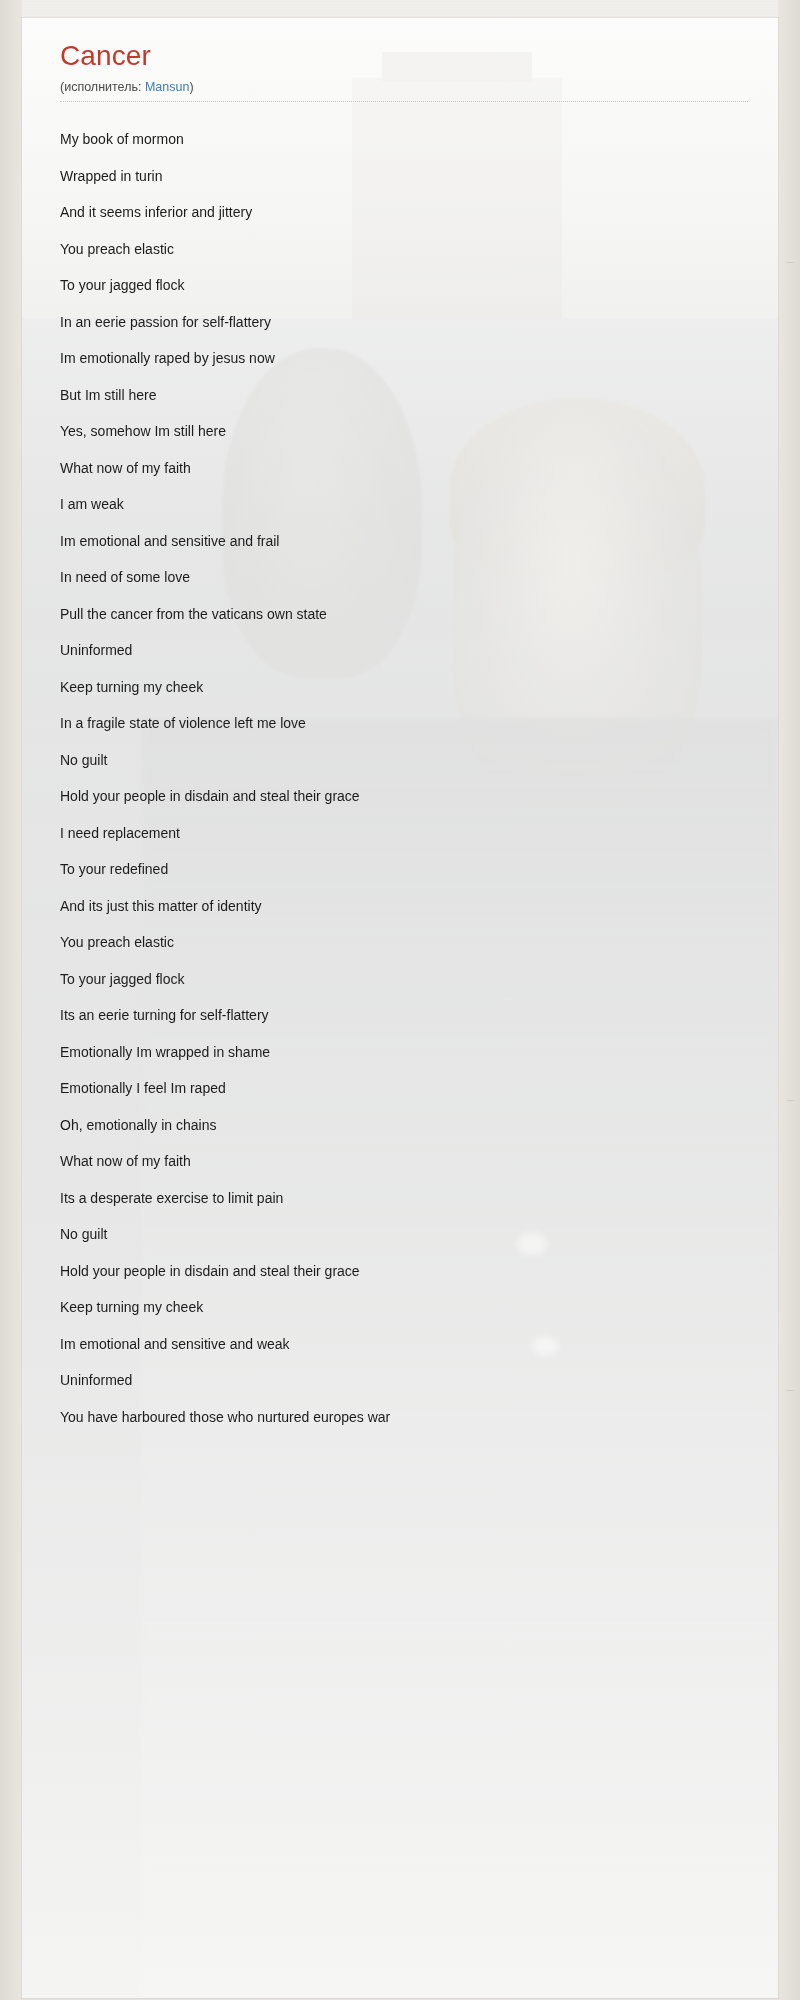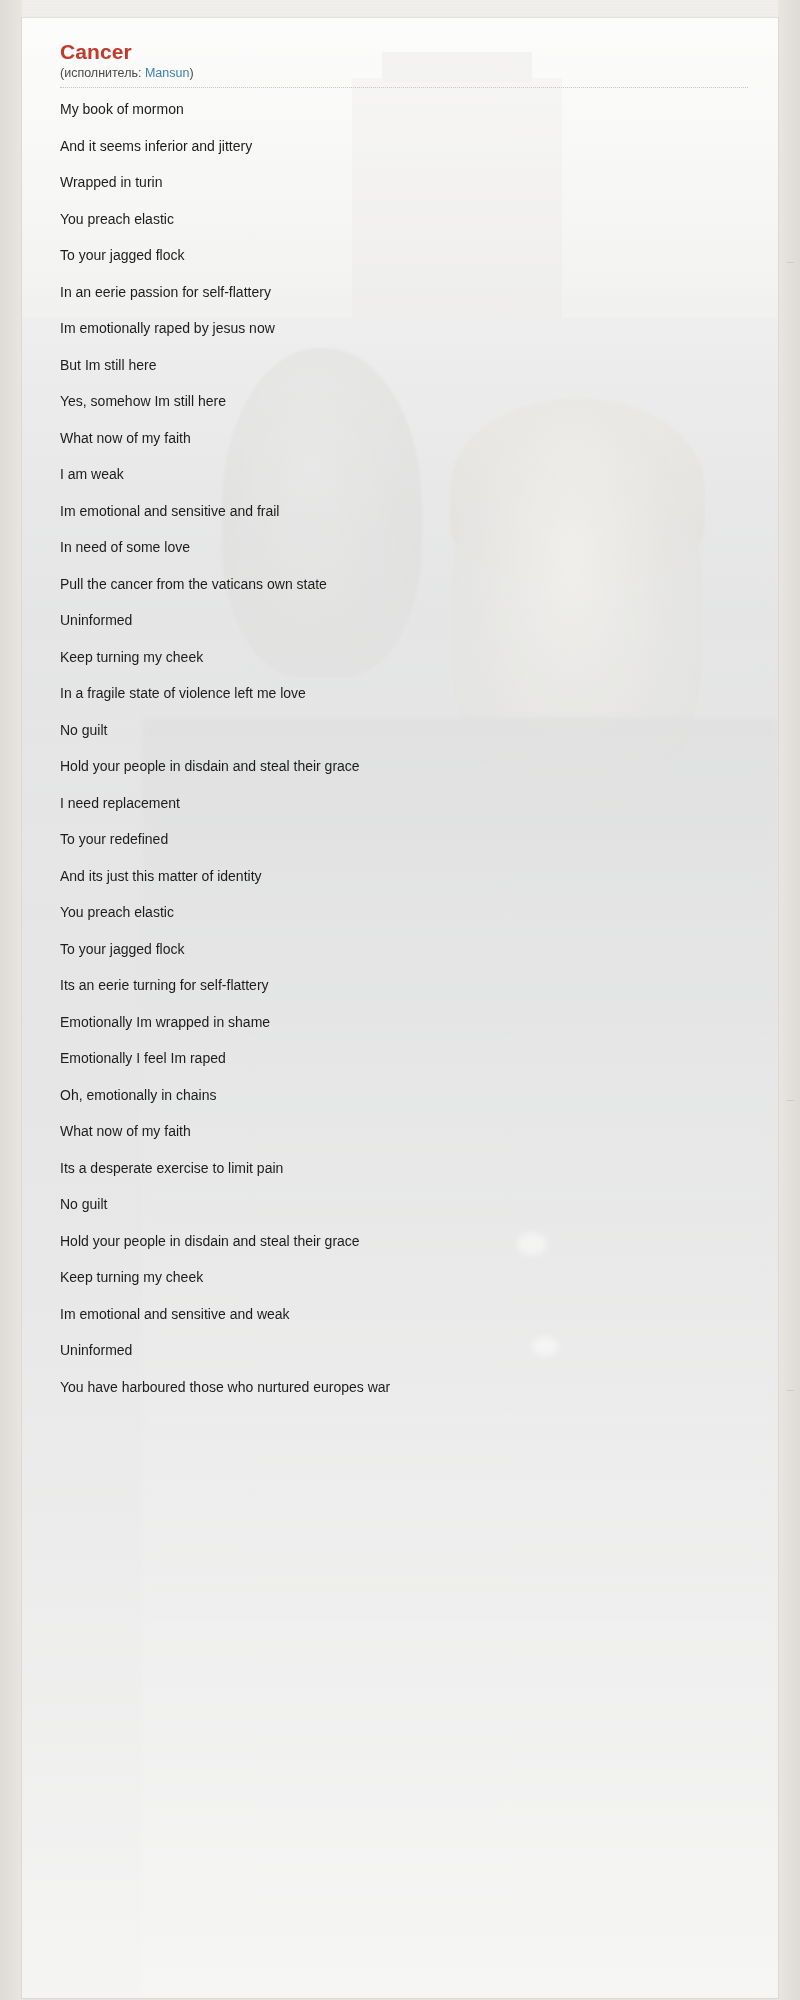--- a/index.html
+++ b/index.html
@@ -139,31 +139,31 @@
   .photo .dot1 { left: 495px; top: 1215px; width: 30px; height: 22px; }
   .photo .dot2 { left: 510px; top: 1318px; width: 26px; height: 20px; }
 
   .content {
     position: relative;
     padding: 22px 30px 40px 38px;
   }
 
   .song-title {
     color: #c0392b;
-    font-size: 21px;
-    font-weight: 700;
-    margin: 0 0 2px 0;
+    font-size: 28px;
+    font-weight: 400;
+    margin: 0 0 8px 0;
     letter-spacing: 0.1px;
   }
   .byline {
     font-size: 12.5px;
     color: #4a4a4a;
     padding-bottom: 7px;
     border-bottom: 1px dotted #c9c5c0;
-    margin-bottom: 14px;
+    margin-bottom: 30px;
   }
   .byline .artist-link {
     color: #3a7fb5;
     text-decoration: none;
   }
 
   .lyrics {
     margin: 0;
     padding: 0;
     list-style: none;
@@ -216,22 +216,22 @@
 
       <h1 class="song-title">Cancer</h1>
 
       <div class="byline">
         <span>(исполнитель:</span>
         <a class="artist-link" href="#">Mansun</a><span>)</span>
       </div>
 
       <div class="lyrics">
         <p class="lyric-line">My book of mormon</p>
+        <p class="lyric-line">Wrapped in turin</p>
         <p class="lyric-line">And it seems inferior and jittery</p>
-        <p class="lyric-line">Wrapped in turin</p>
         <p class="lyric-line">You preach elastic</p>
         <p class="lyric-line">To your jagged flock</p>
         <p class="lyric-line">In an eerie passion for self-flattery</p>
         <p class="lyric-line">Im emotionally raped by jesus now</p>
         <p class="lyric-line">But Im still here</p>
         <p class="lyric-line">Yes, somehow Im still here</p>
         <p class="lyric-line">What now of my faith</p>
         <p class="lyric-line">I am weak</p>
         <p class="lyric-line">Im emotional and sensitive and frail</p>
         <p class="lyric-line">In need of some love</p>

